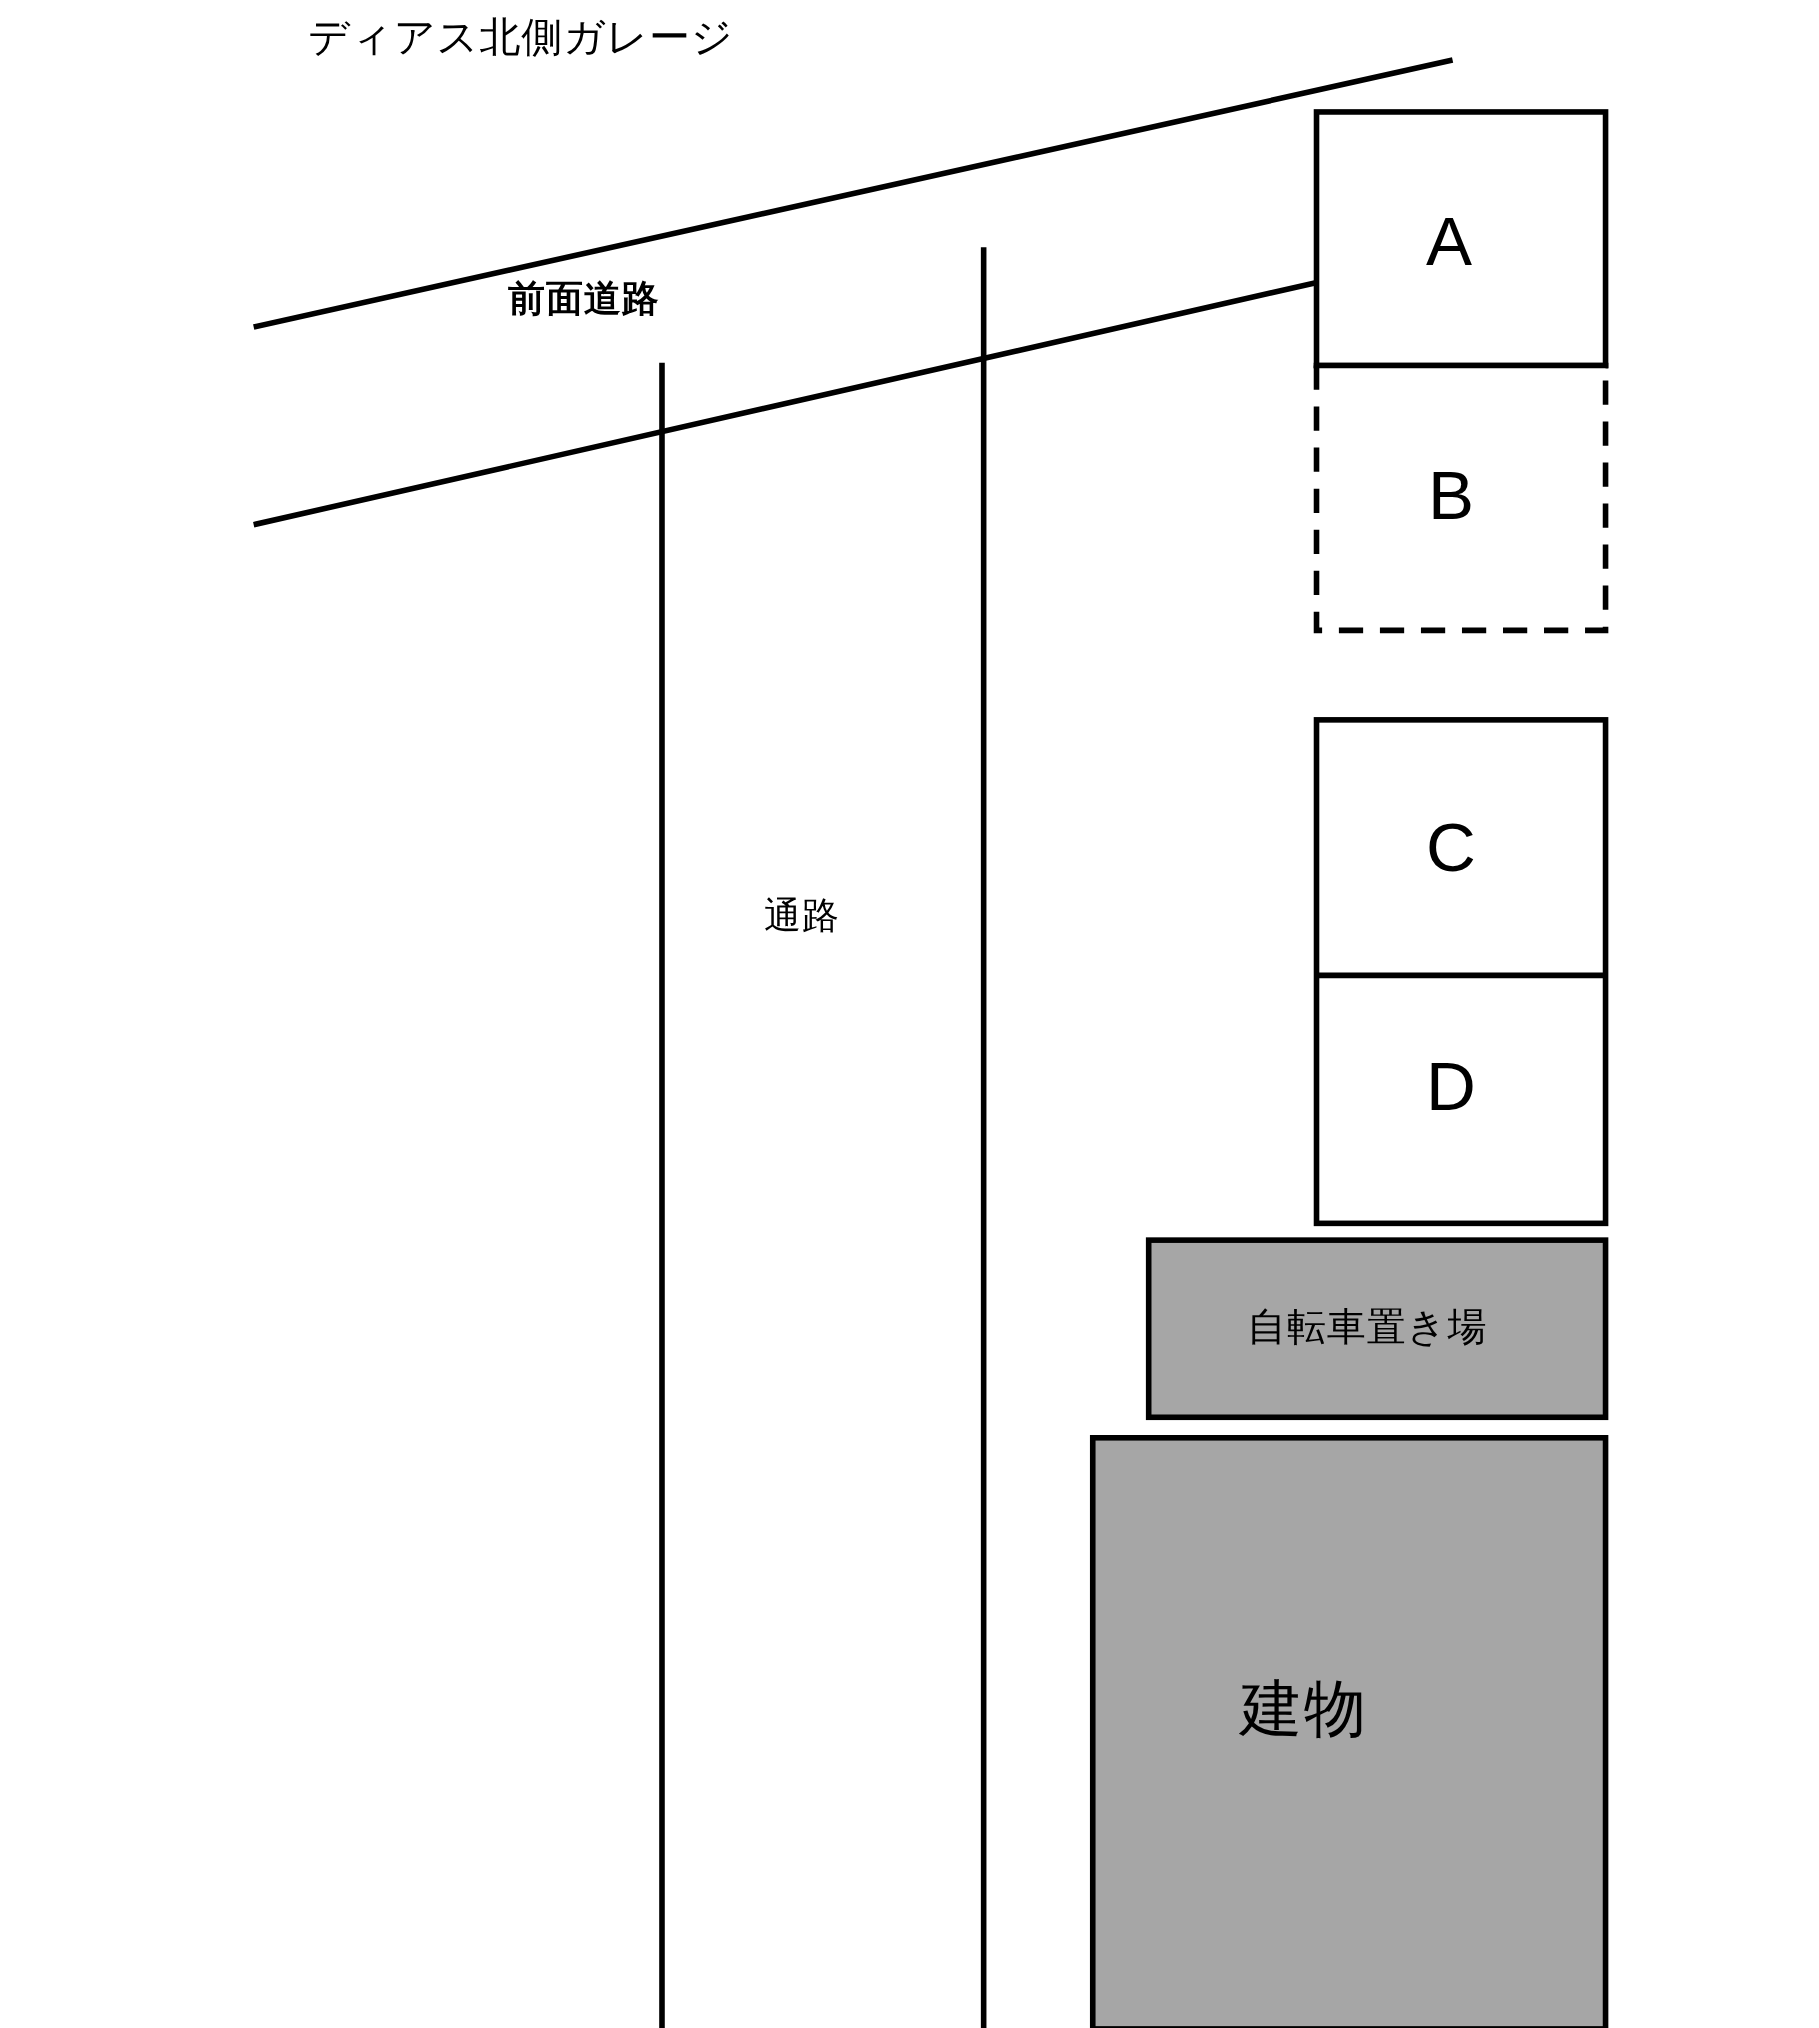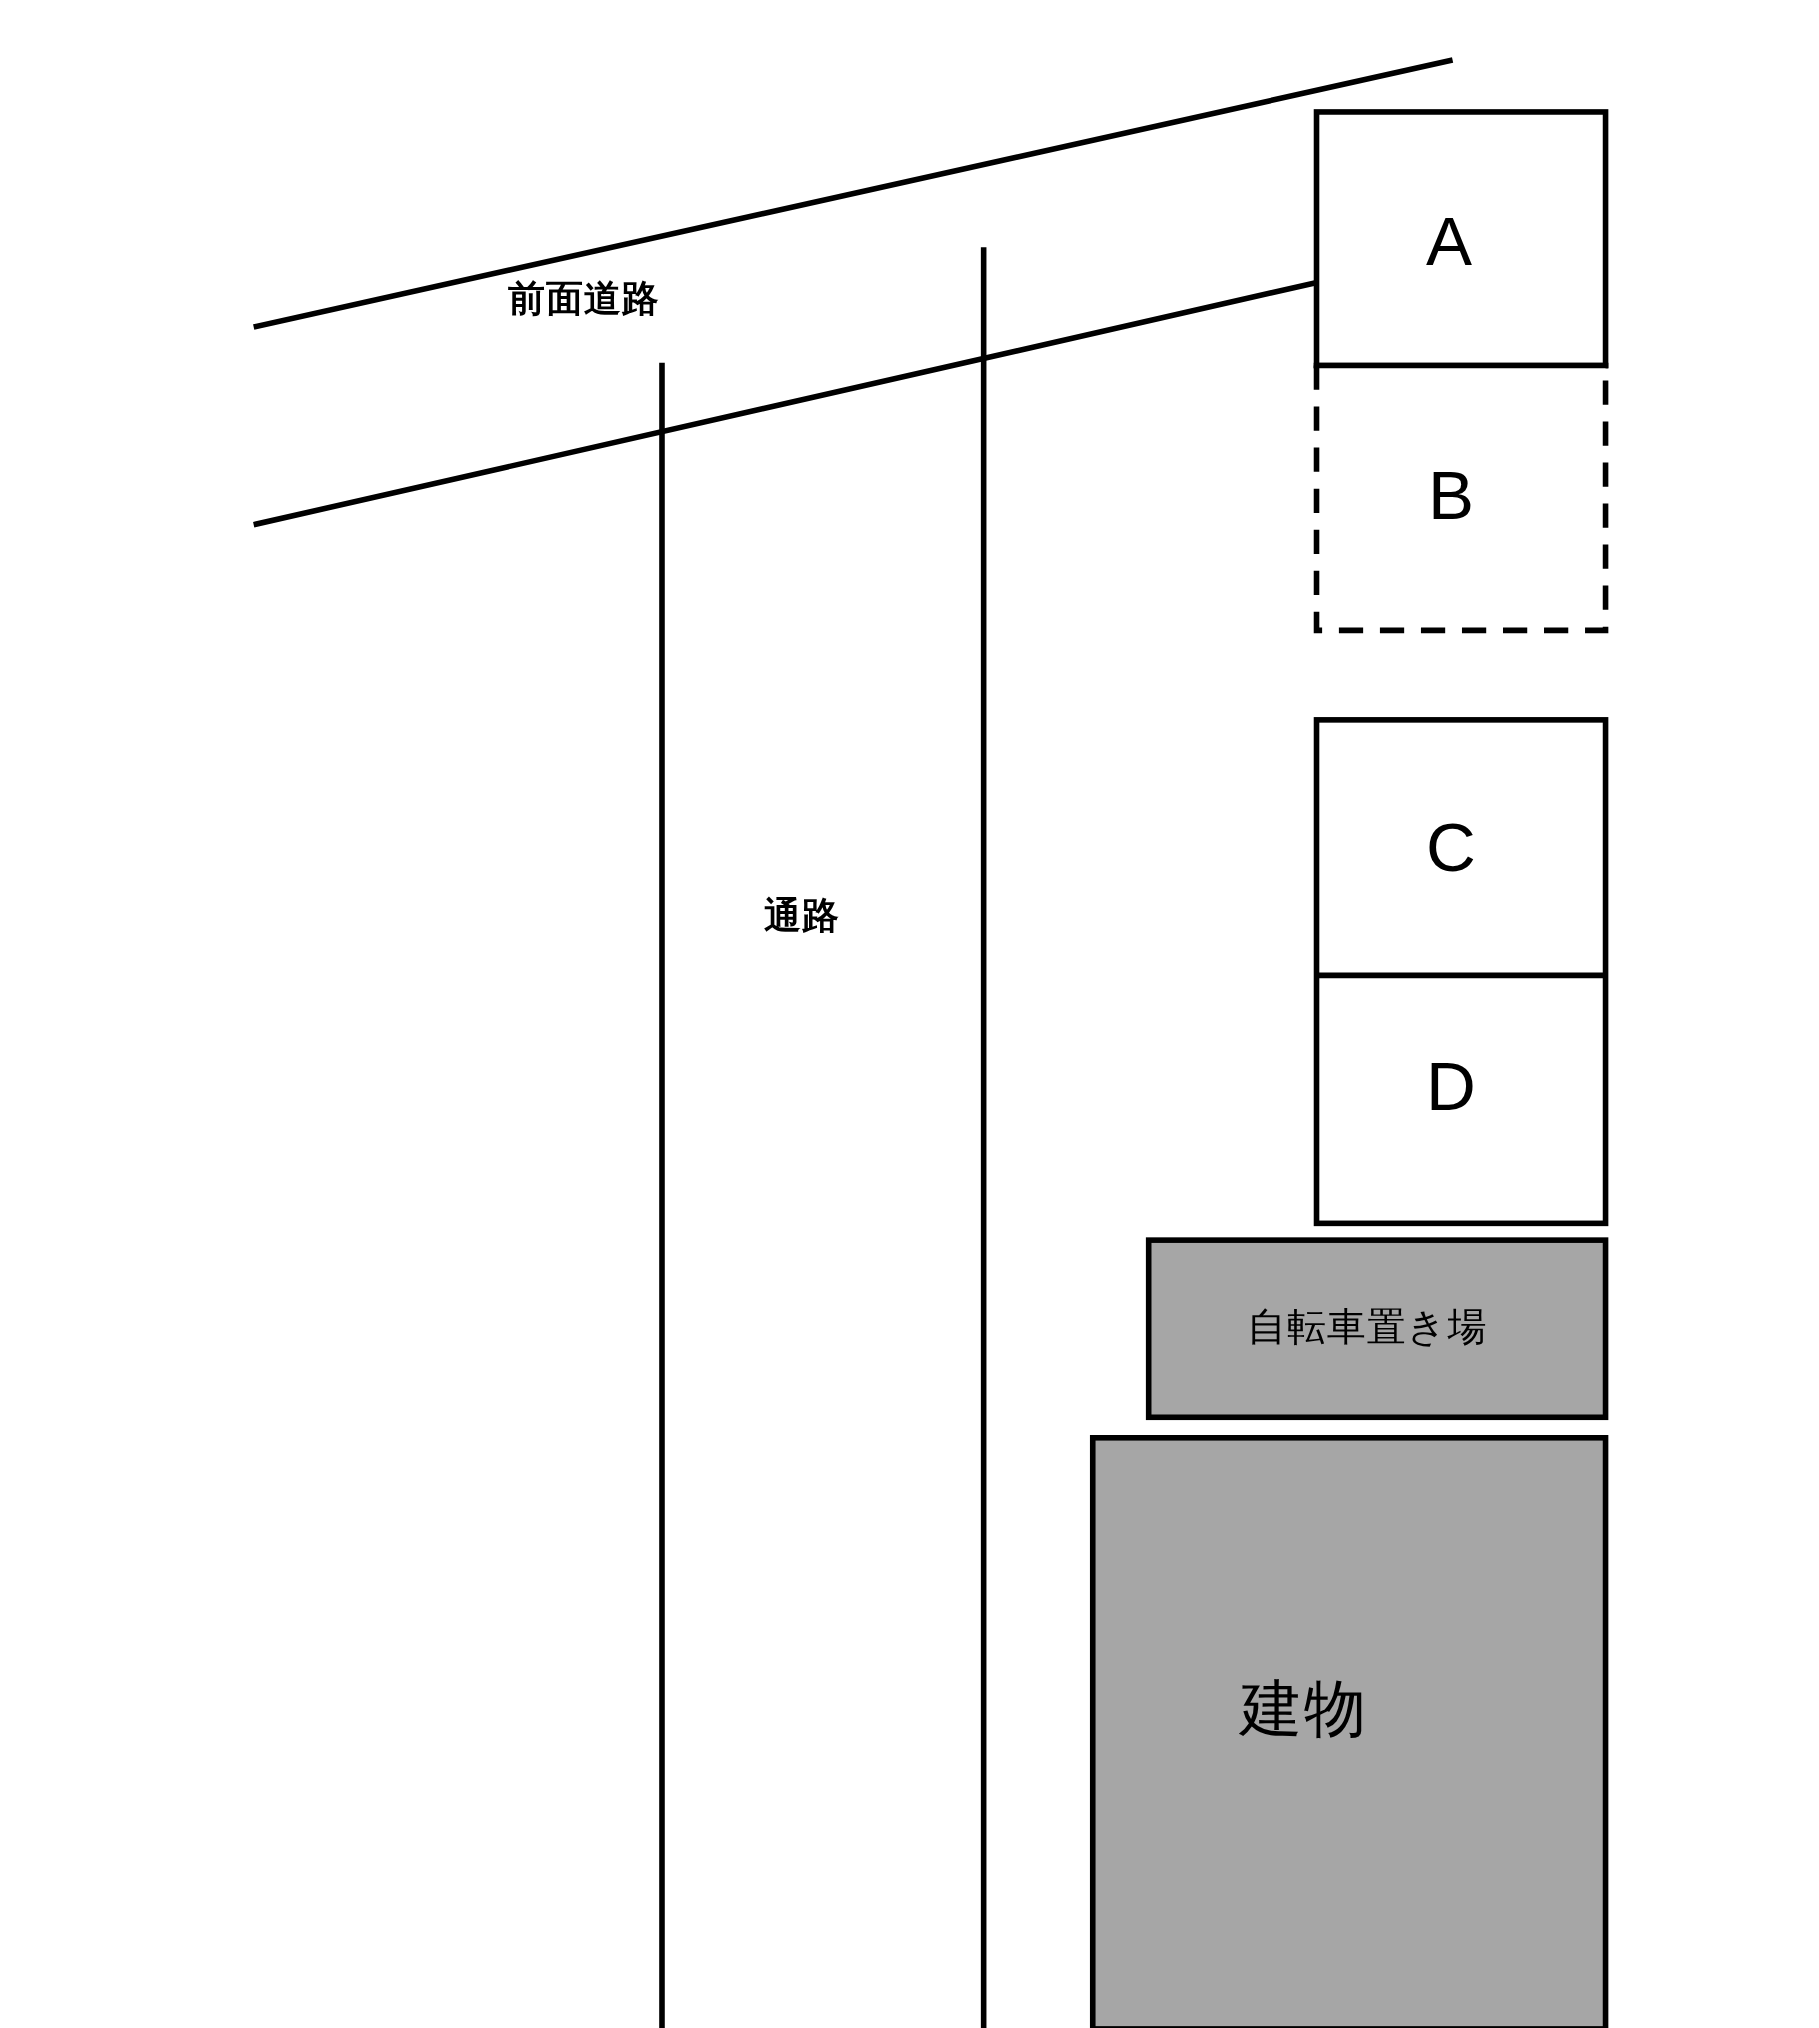--- a/index.html
+++ b/index.html
@@ -37,21 +37,20 @@
     letter-spacing: 0.9px;
   }
   .lbl-road {
     font-size: 37px;
     letter-spacing: 0.9px;
     font-weight: bold;
   }
   .lbl-path {
     font-size: 37px;
     letter-spacing: 0.9px;
-    font-weight: bold;
   }
   .lbl-stall {
     font-size: 69px;
     font-weight: 400;
   }
   .lbl-bike {
     font-size: 39px;
     letter-spacing: 0.9px;
   }
   .lbl-bldg {
@@ -82,20 +81,21 @@
     <line x1="1409" y1="392" x2="1725" y2="392" stroke="#000000" stroke-width="6"></line>
 
     <rect x="1412" y="772" width="310" height="540" fill="#ffffff" stroke="#000000" stroke-width="6"></rect>
     <line x1="1412" y1="1046" x2="1722" y2="1046" stroke="#000000" stroke-width="6"></line>
 
     <rect x="1232" y="1330" width="490" height="190" fill="#a6a6a6" stroke="#000000" stroke-width="6"></rect>
 
     <rect x="1172" y="1542" width="550" height="634" fill="#a6a6a6" stroke="#000000" stroke-width="6"></rect>
   </svg>
 
+  <div class="lbl lbl-title" style="left:308px; top:17px;">ディアス北側ガレージ</div>
 
   <div class="lbl lbl-road" style="left:508px; top:280px;">前面道路</div>
 
   <div class="lbl lbl-path" style="left:764px; top:897px;">通路</div>
 
   <div class="lbl lbl-stall" style="left:1426px; top:207px;">A</div>
 
   <div class="lbl lbl-stall" style="left:1428px; top:461px;">B</div>
 
   <div class="lbl lbl-stall" style="left:1426px; top:813px;">C</div>

